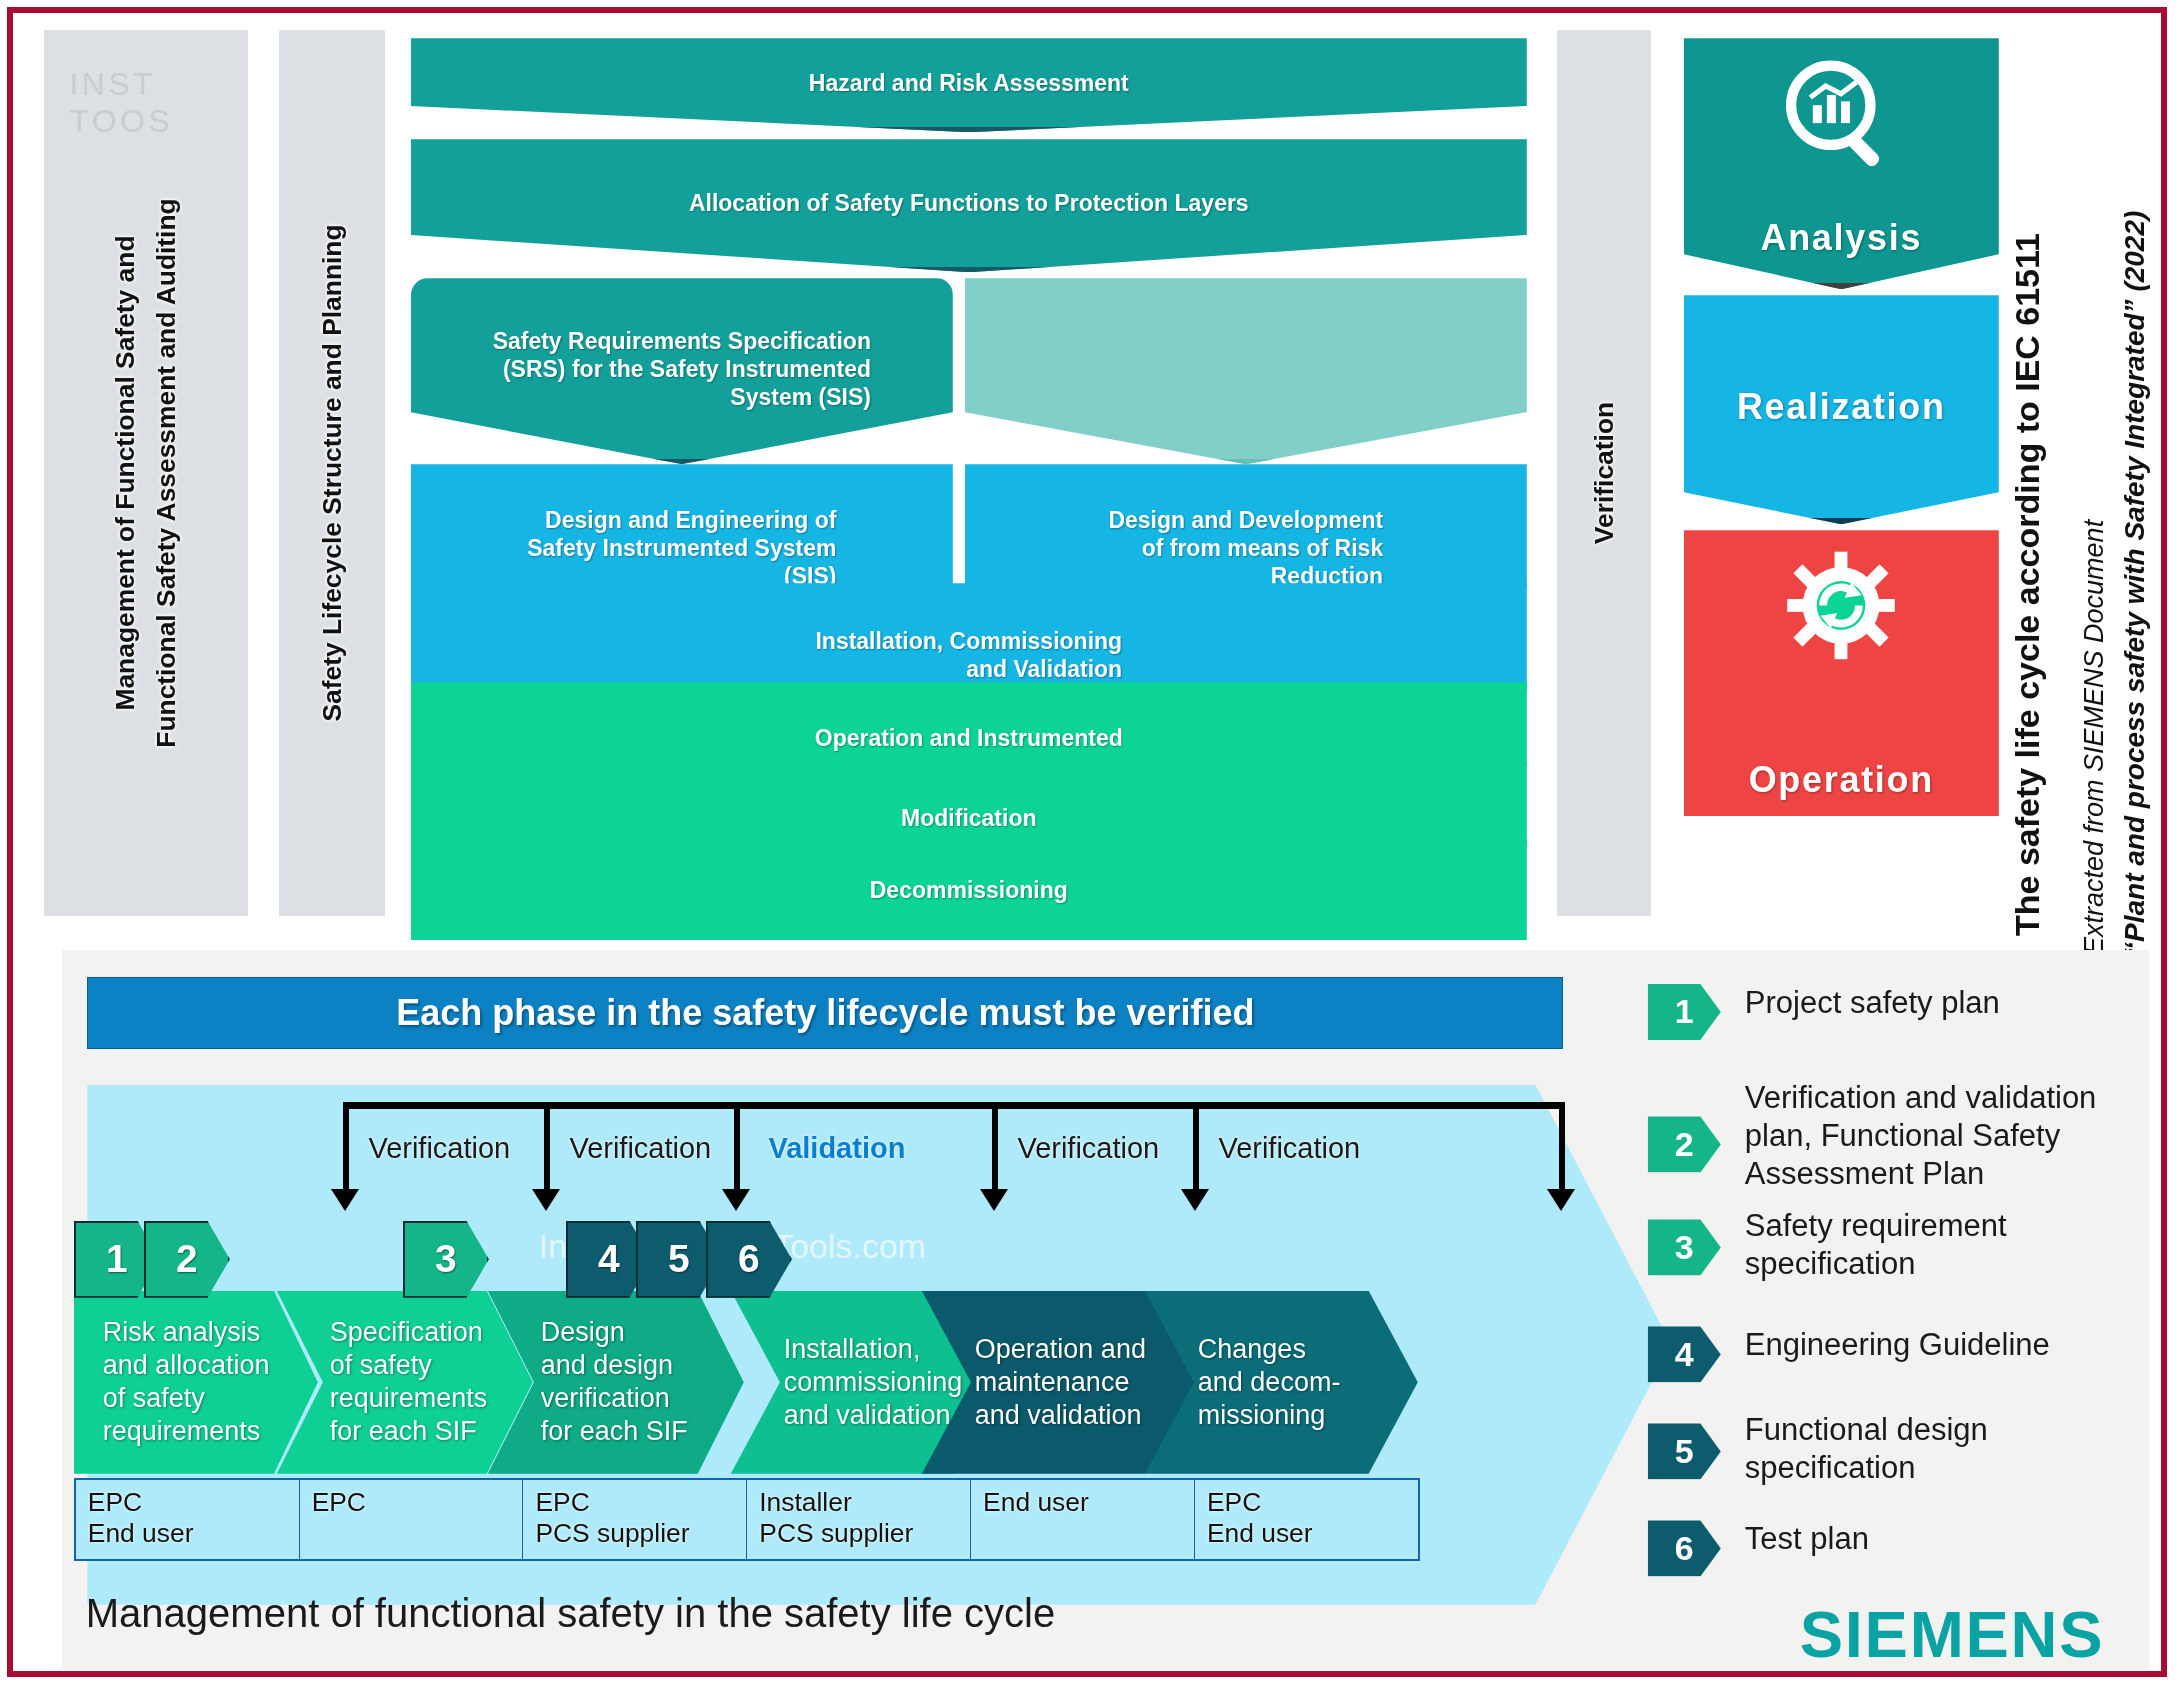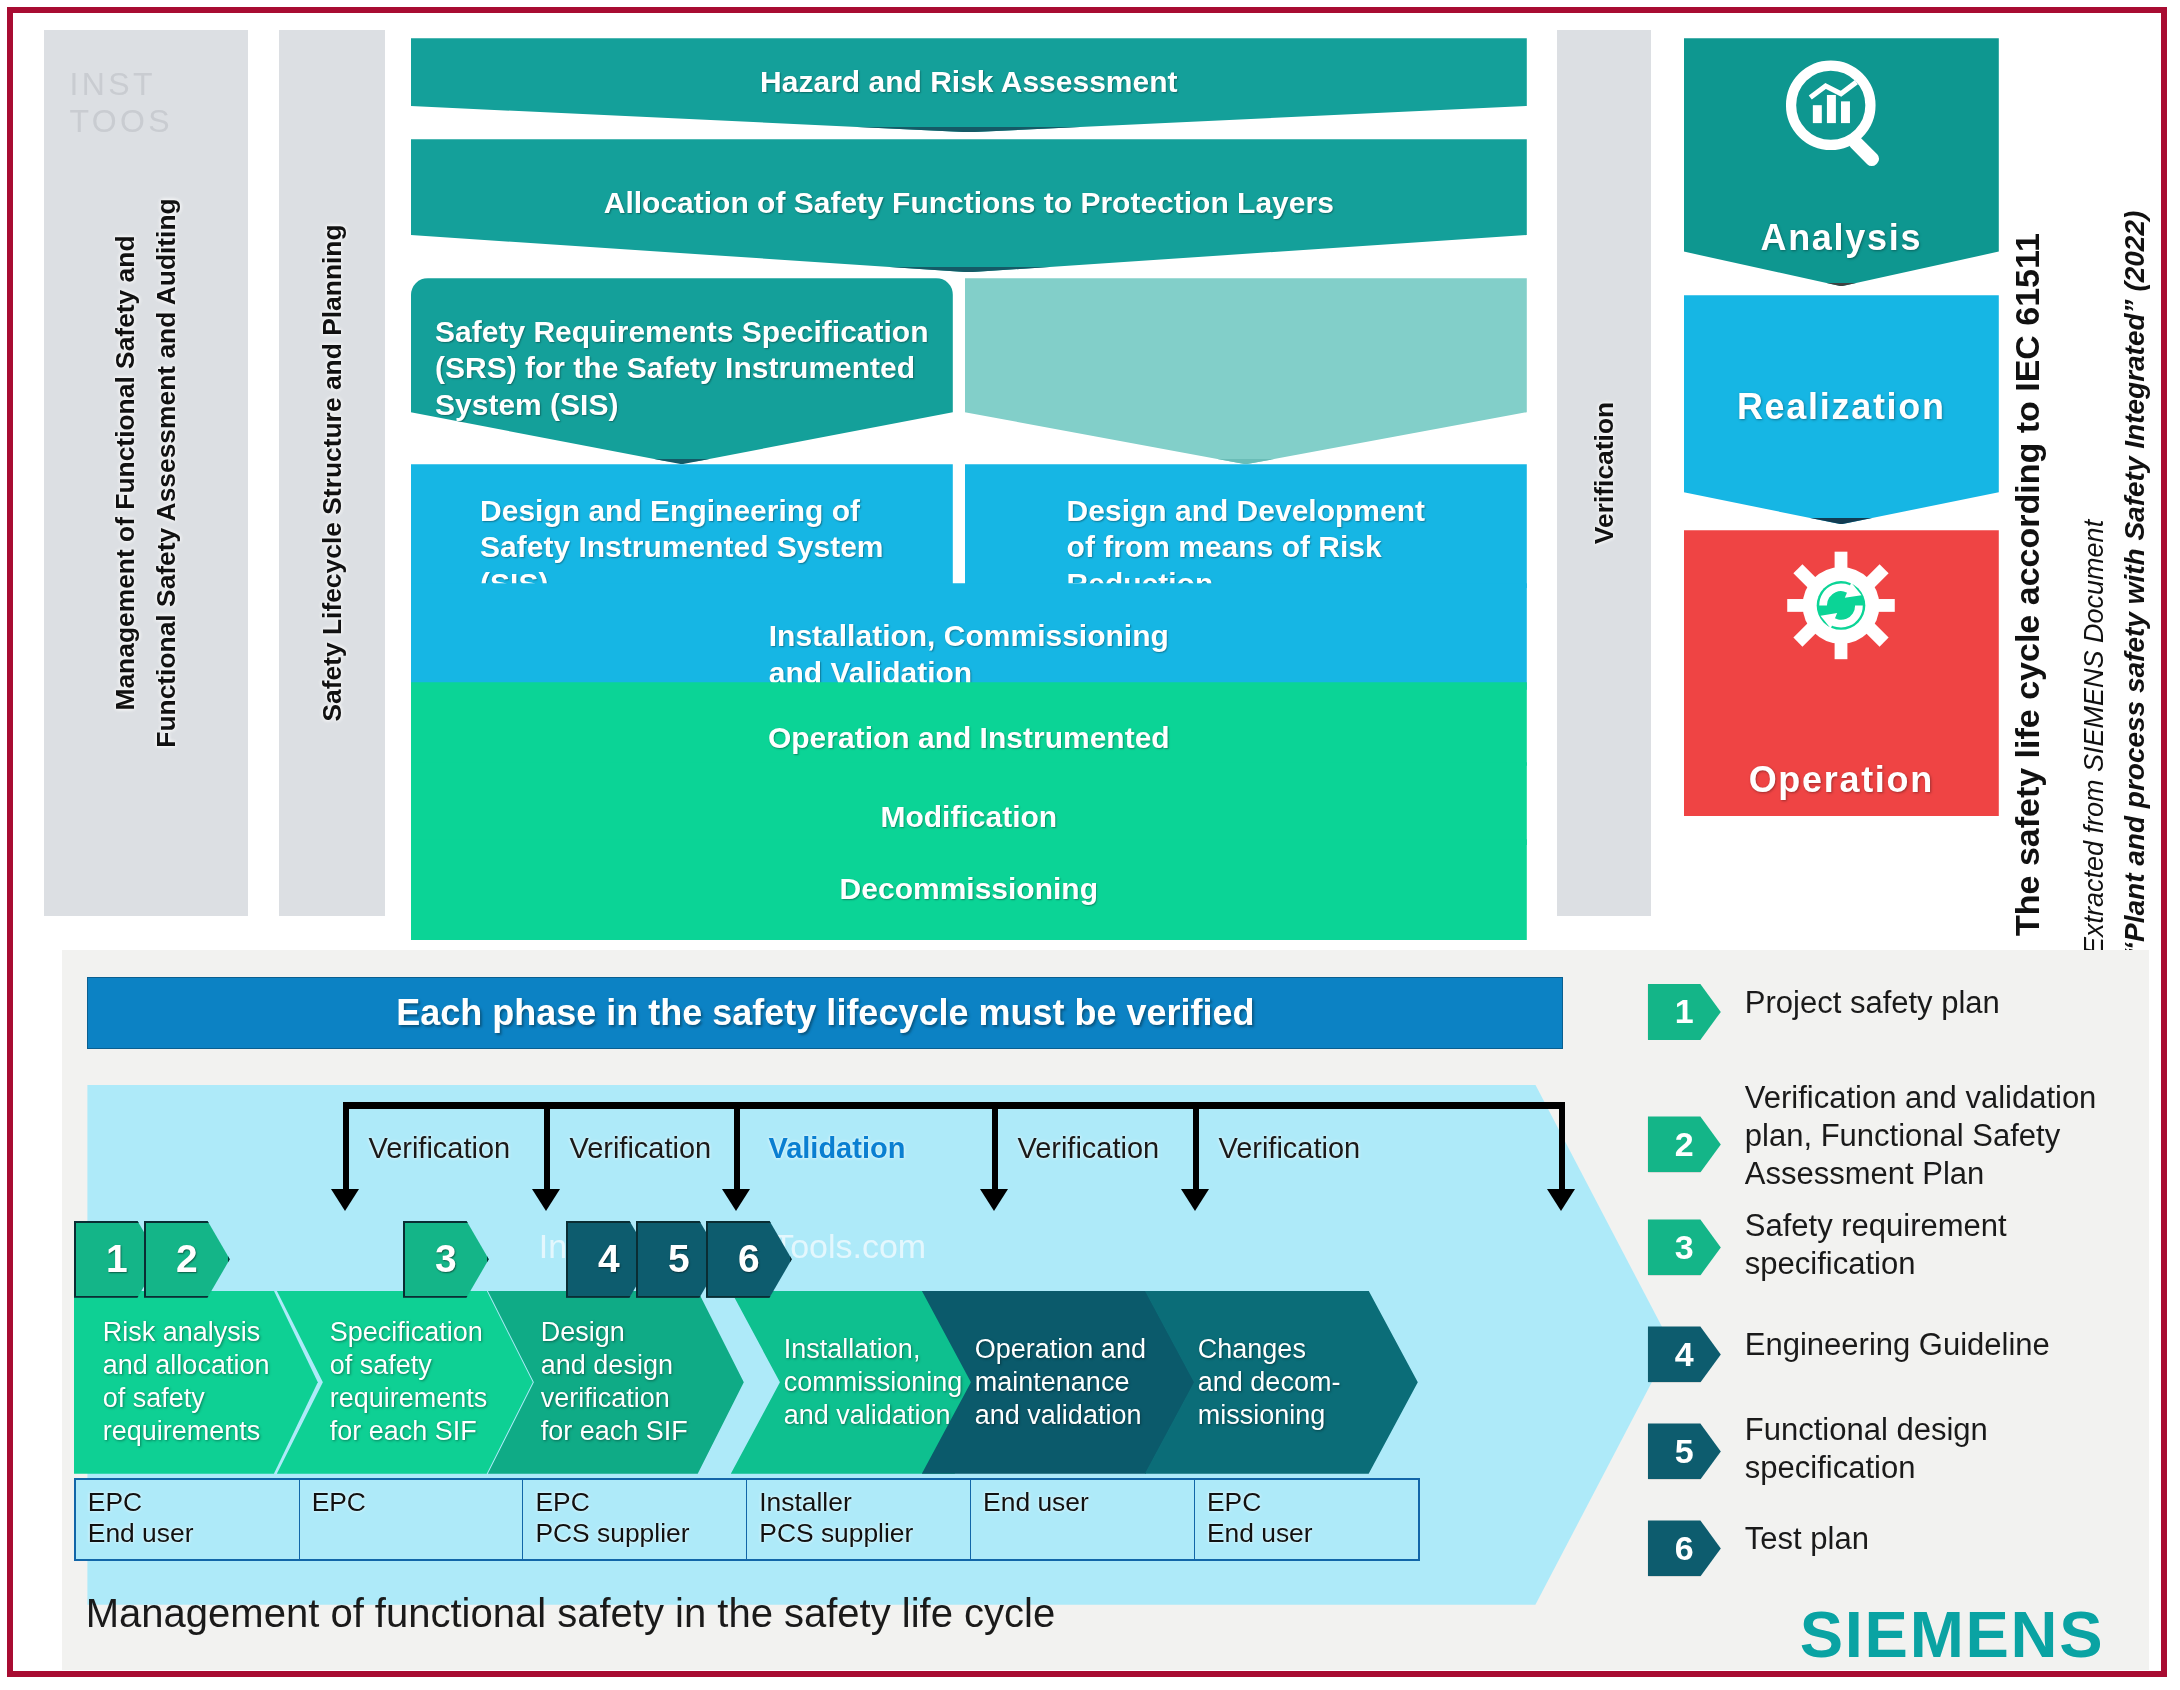--- a/index.html
+++ b/index.html
@@ -17,21 +17,21 @@
       transform:translate(-50%,-50%) rotate(-90deg);
       white-space:nowrap;font-weight:bold;color:#111;
       text-shadow:0 0 4.3px #fff,0 0 4.3px #fff;}
 
   #watermark-top{position:absolute;left:25.6px;top:36px;font-size:32px;letter-spacing:3.4px;
       color:#c9ccd1;font-weight:400;}
 
   
   #chev-wrap{position:absolute;left:379px;top:15.3px;width:1116px;height:877px;}
   .chev{position:absolute;display:flex;align-items:center;justify-content:center;
-        text-align:left;color:#fff;font-weight:bold;font-size:30px;line-height:1.22;
+        text-align:right;color:#fff;font-weight:bold;font-size:23px;line-height:1.22;
         text-shadow:0.9px 0.9px 1.7px rgba(0,0,0,.35);
         clip-path:polygon(0 0,100% 0,100% 72%,50% 100%,0 72%);}
 
   
   #phase-col{position:absolute;left:1652px;top:15.3px;width:315px;height:877px;}
   .phase{position:absolute;left:0;width:100%;color:#fff;font-weight:bold;
          display:flex;flex-direction:column;align-items:center;justify-content:flex-end;
          clip-path:polygon(0 0,100% 0,100% 86%,50% 100%,0 86%);}
   .phase .plabel{font-size:36px;letter-spacing:1.7px;text-shadow:0.9px 0.9px 2.6px rgba(0,0,0,.35);}
 
@@ -167,21 +167,21 @@
                   clip-path:polygon(0 0,100% 0,100% 100%,0 100%);">
         <span>Decommissioning</span>
       </div>
     </div>
 
     <div class="vcol" style="left:1525px;top:6.8px;width:94px;height:886px;">
       <div class="vtxt" style="font-size:26.4px;">Verification</div>
     </div>
 
     <div id="phase-col">
-      <div class="phase" style="top:0;height:245px;background:#0e9790;border-bottom:3px solid #404040;">
+      <div class="phase" style="top:0;height:245px;background:#0e9790;border-bottom:6px solid #404040;">
         <svg width="128" height="128" viewBox="0 0 100 100" style="position:absolute;top:15.3px;left:50%;transform:translateX(-50%);">
           <circle cx="42" cy="40" r="31" fill="none" stroke="#fff" stroke-width="8"></circle>
           <rect x="28" y="40" width="7" height="14" fill="#fff"></rect>
           <rect x="39" y="32" width="7" height="22" fill="#fff"></rect>
           <rect x="50" y="37" width="7" height="17" fill="#fff"></rect>
           <path d="M26 34 L38 25 L50 31 L62 22" fill="none" stroke="#fff" stroke-width="4"></path>
           <rect x="62" y="62" width="28" height="11" rx="5" fill="#fff" transform="rotate(45 62 62)"></rect>
         </svg>
         <div class="plabel" style="margin-bottom:24px;">Analysis</div>
       </div>

